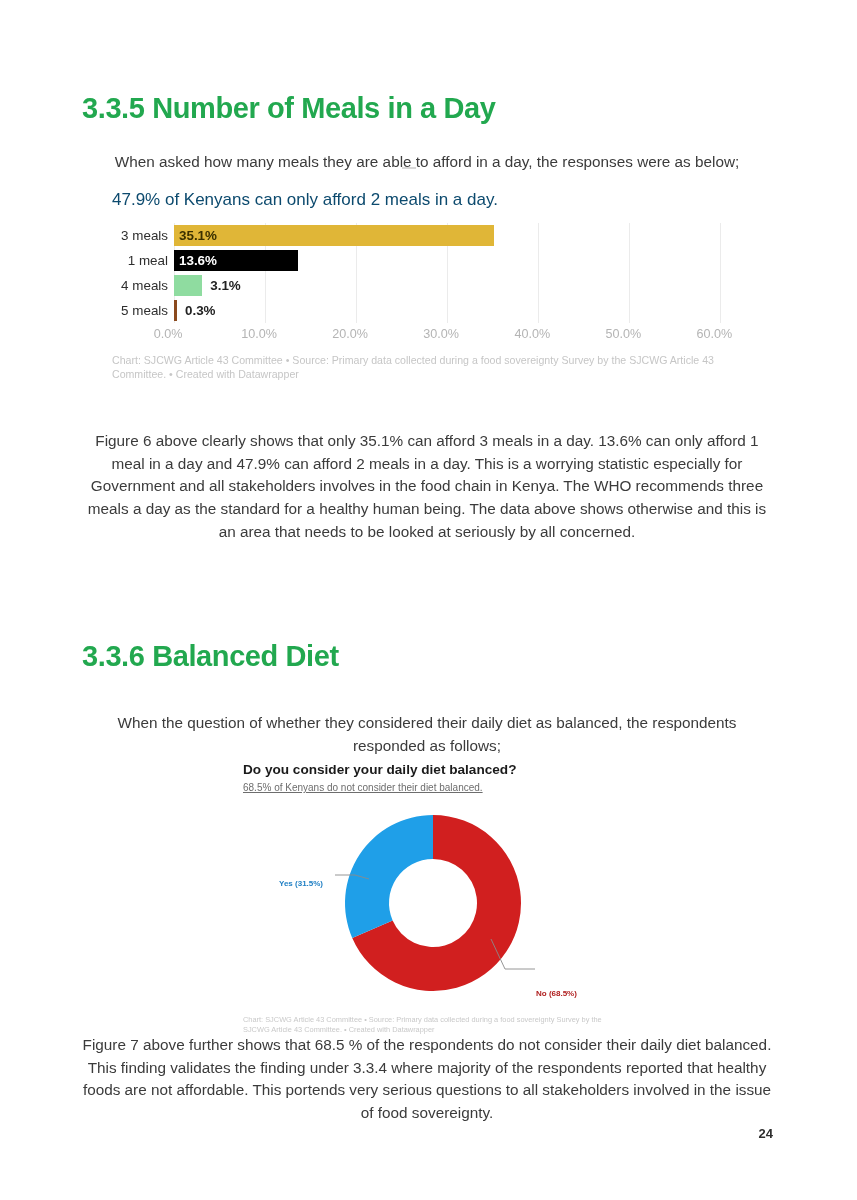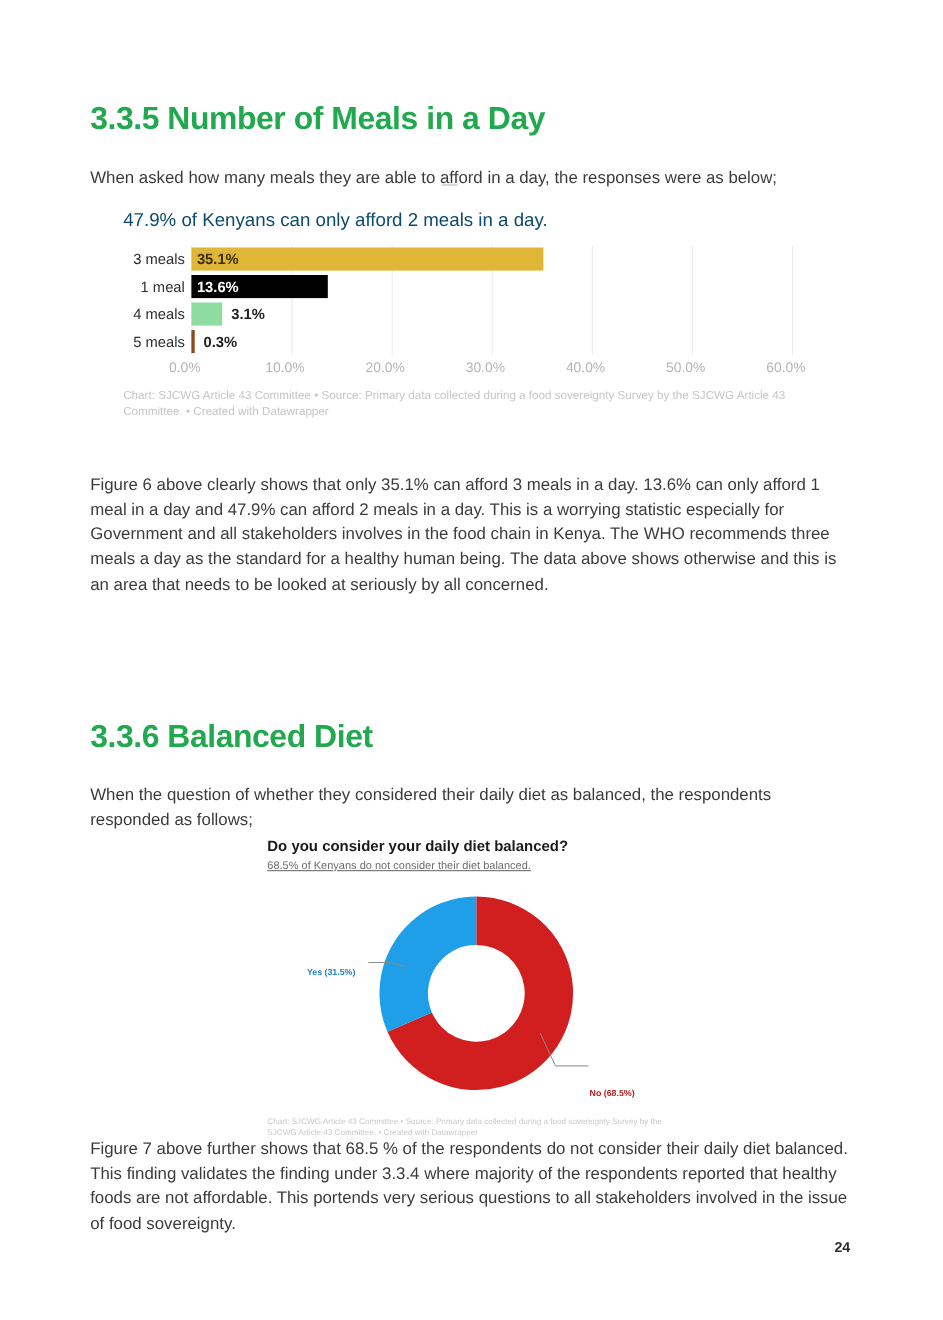--- a/index.html
+++ b/index.html
@@ -25,31 +25,31 @@
   .section-heading {
     position: absolute;
     left: 82px;
     font-size: 29px;
     font-weight: bold;
     color: #22a84f;
     letter-spacing: -0.4px;
     white-space: nowrap;
   }
   #heading-335 { top: 68px; }
-  #heading-336 { top: 630px; }
+  #heading-336 { top: 616px; }
 
   
   .body-text {
     position: absolute;
     left: 82px;
     width: 690px;
     font-size: 15.3px;
     line-height: 22.6px;
     color: #3b3b3b;
-    text-align: left;
+    text-align: center;
   }
   #intro-335 { top: 136px; }
   #figure6-para { top: 415px; }
   #intro-336 { top: 697px; }
   #figure7-para { top: 1019px; }
 
   
   #bar-chart-block {
     position: absolute;
     left: 112px;

